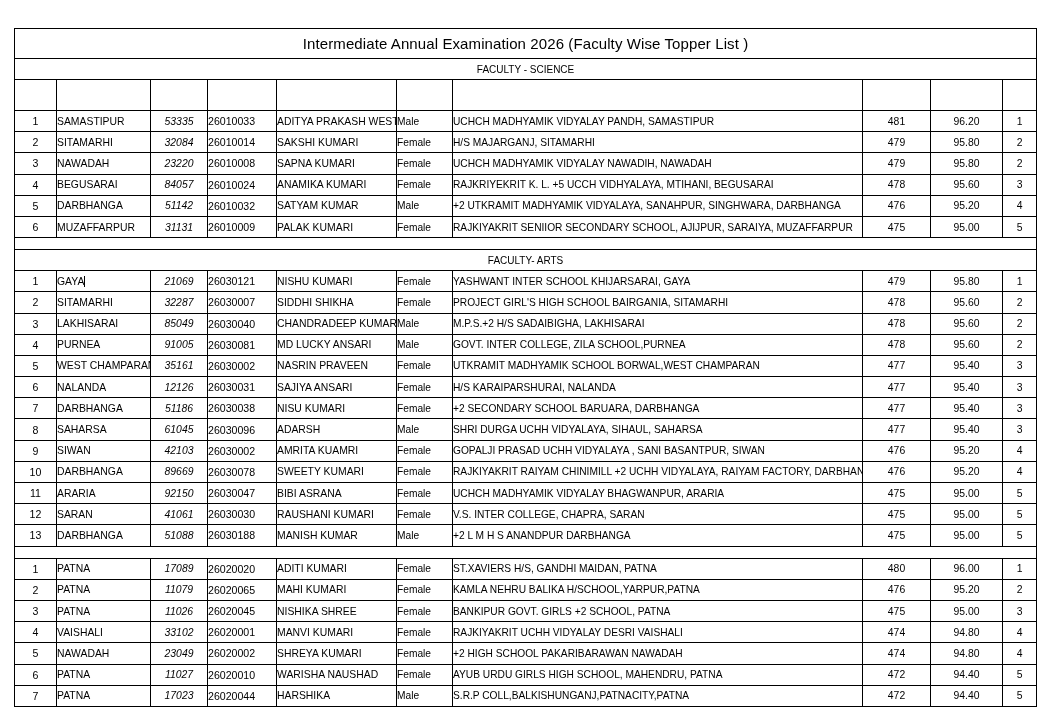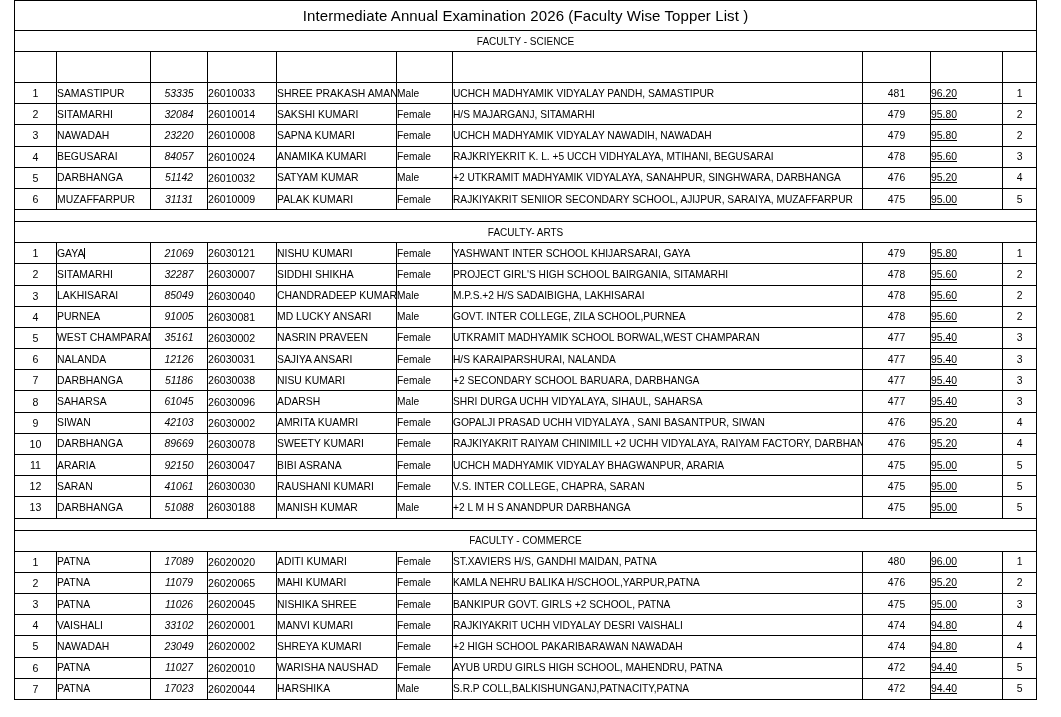--- a/index.html
+++ b/index.html
@@ -12,21 +12,21 @@
     height: 717px;
     font-family: "Liberation Sans", sans-serif;
     color: #000000;
     -webkit-font-smoothing: antialiased;
   }
   .page {
     position: relative;
     width: 1061px;
     height: 717px;
     box-sizing: border-box;
-    padding: 0 25px 0 14px;
+    padding: 28px 25px 0 14px;
   }
   table.doc {
     width: 1022px;
     border-collapse: collapse;
     table-layout: fixed;
     border: 1.5px solid #000;
   }
   table.doc td, table.doc th {
     border: 1px solid #000;
     padding: 0;
@@ -79,21 +79,21 @@
     padding: 0 4px;
   }
   td.c-sno   { text-align: center; font-size: 10.6px; }
   td.c-dist  { text-align: left; }
   td.c-rcode { text-align: center; font-style: italic; }
   td.c-rnum  { text-align: left; font-size: 10.6px; padding-left: 6px; margin-left: 18px; }
   td.c-name  { text-align: left; }
   td.c-gen   { text-align: left; font-size: 10.2px; }
   td.c-inst  { text-align: left; font-size: 10.2px; }
   td.c-marks { text-align: center; }
-  td.c-pct   { text-align: left; text-decoration: underline; }
+  td.c-pct   { text-align: center; }
   td.c-rank  { text-align: center; }
 
   
   .caret {
     display: inline-block;
     width: 1px;
     height: 11px;
     background: #000;
     vertical-align: -2px;
     margin-left: 0px;
@@ -136,21 +136,21 @@
     <td></td>
     <td></td>
     <td class="ctr"></td>
     <td></td>
   </tr>
 <tr class="drow">
     <td class="c-sno">1</td>
     <td class="c-dist">SAMASTIPUR</td>
     <td class="c-rcode">53335</td>
     <td class="c-rnum">26010033</td>
-    <td class="c-name">SHREE PRAKASH AMAN</td>
+    <td class="c-name">ADITYA PRAKASH WEST</td>
     <td class="c-gen">Male</td>
     <td class="c-inst">UCHCH MADHYAMIK VIDYALAY PANDH, SAMASTIPUR</td>
     <td class="c-marks">481</td>
     <td class="c-pct">96.20</td>
     <td class="c-rank">1</td>
   </tr>
         <tr class="drow">
     <td class="c-sno">2</td>
     <td class="c-dist">SITAMARHI</td>
     <td class="c-rcode">32084</td>
@@ -368,23 +368,20 @@
     <td class="c-name">MANISH KUMAR</td>
     <td class="c-gen">Male</td>
     <td class="c-inst">+2 L M H S ANANDPUR DARBHANGA</td>
     <td class="c-marks">475</td>
     <td class="c-pct">95.00</td>
     <td class="c-rank">5</td>
   </tr>
         <tr class="spacer-row">
           <td colspan="10"></td>
         </tr>
-  <tr class="faculty-row">
-    <td class="faculty-cell" colspan="10">FACULTY - COMMERCE</td>
-  </tr>
 <tr class="drow">
     <td class="c-sno">1</td>
     <td class="c-dist">PATNA</td>
     <td class="c-rcode">17089</td>
     <td class="c-rnum">26020020</td>
     <td class="c-name">ADITI KUMARI</td>
     <td class="c-gen">Female</td>
     <td class="c-inst">ST.XAVIERS H/S, GANDHI MAIDAN, PATNA</td>
     <td class="c-marks">480</td>
     <td class="c-pct">96.00</td>

